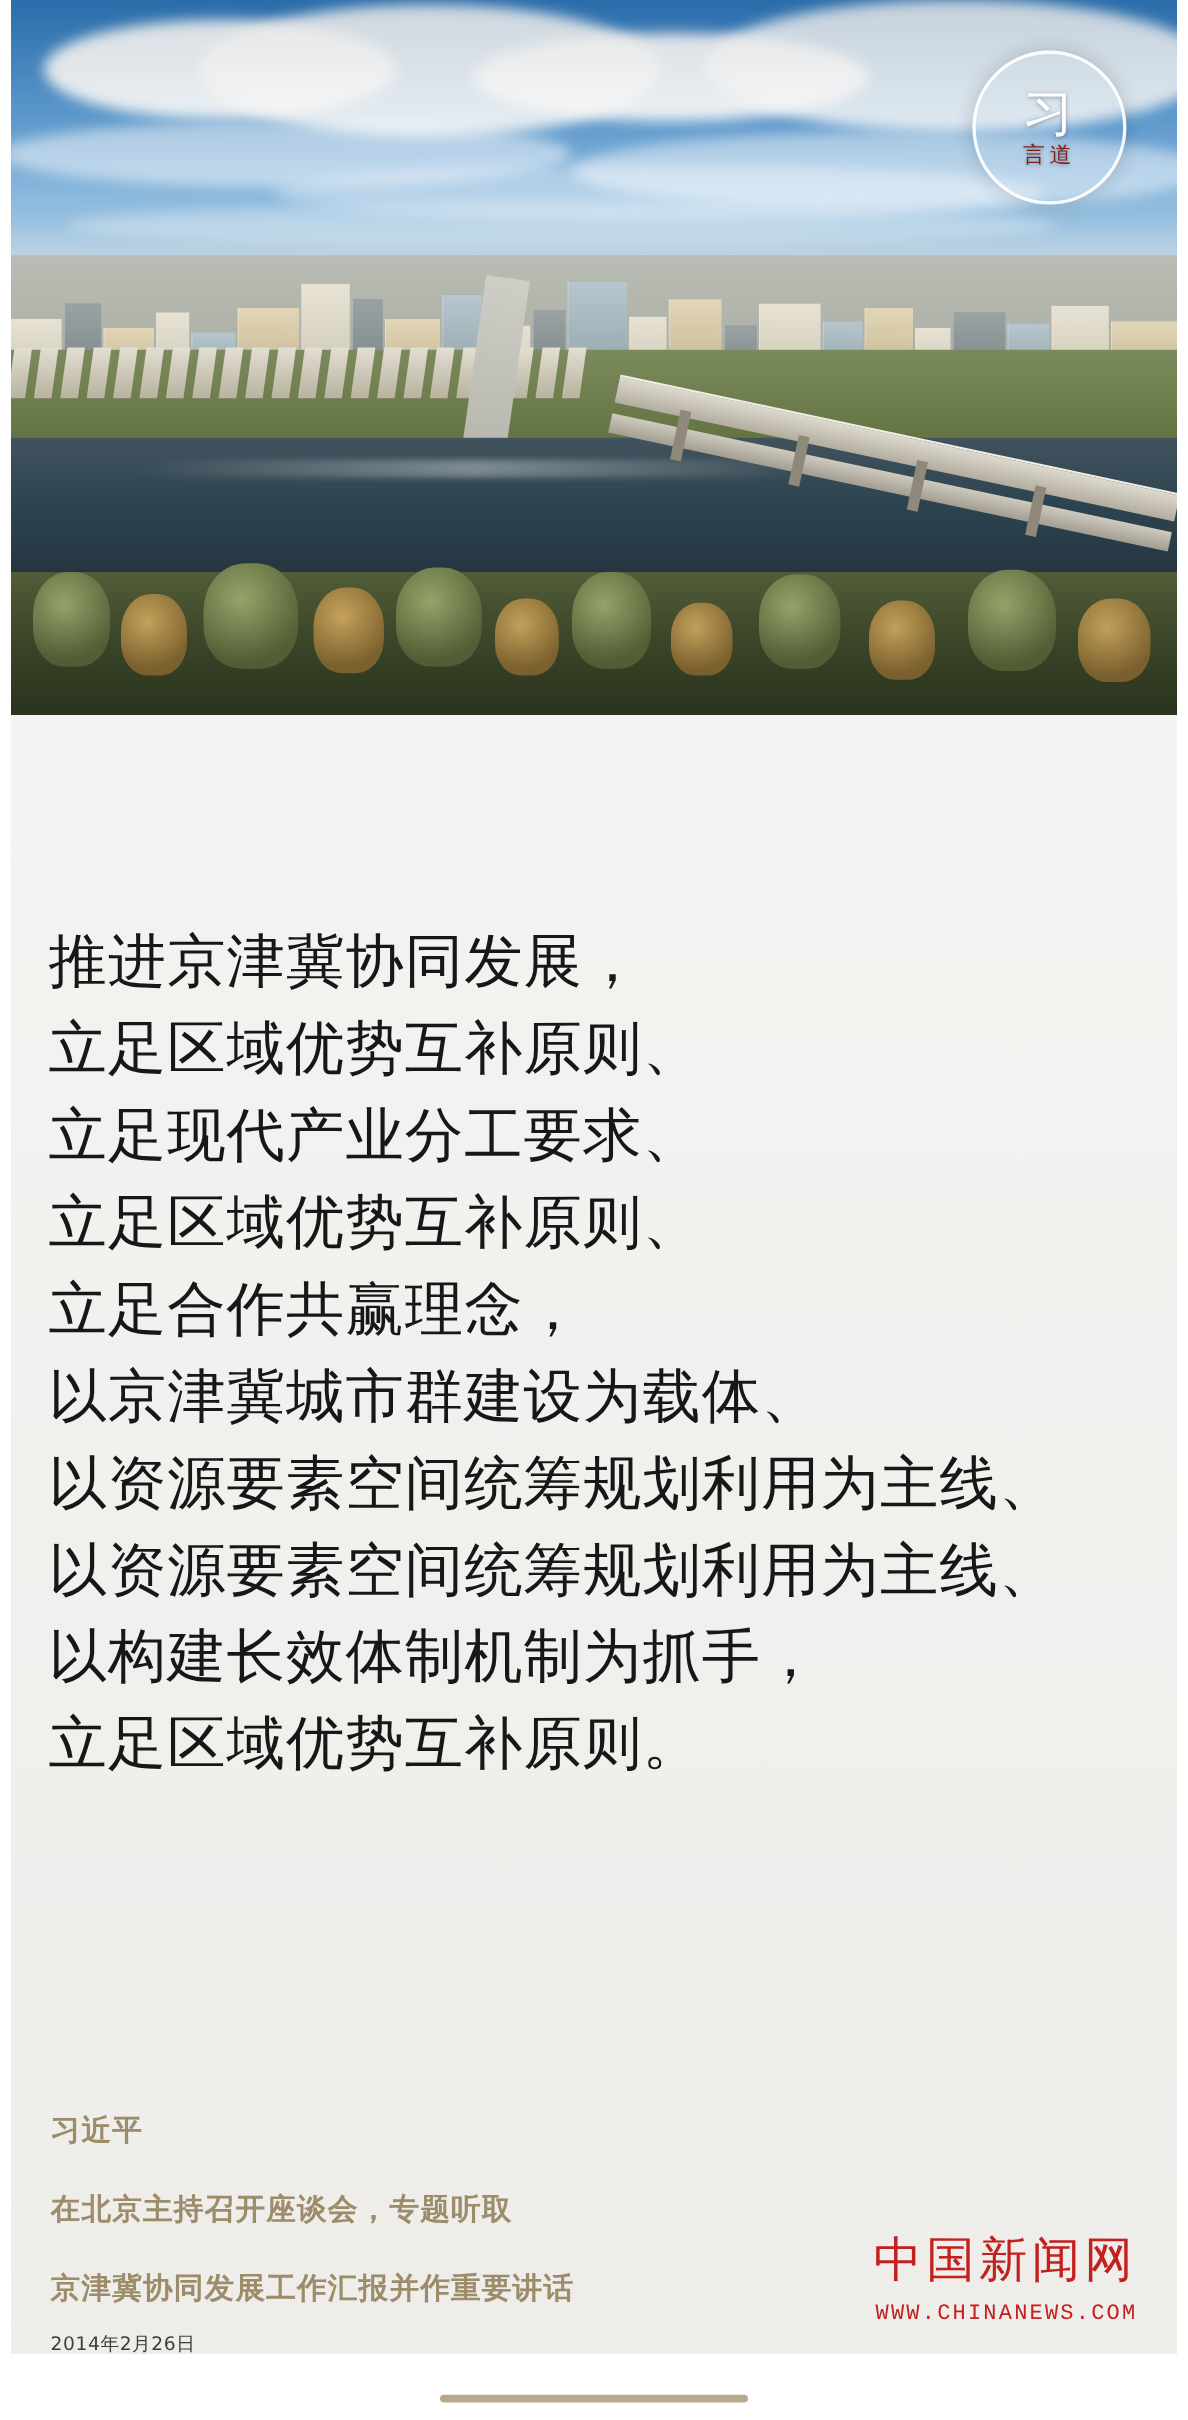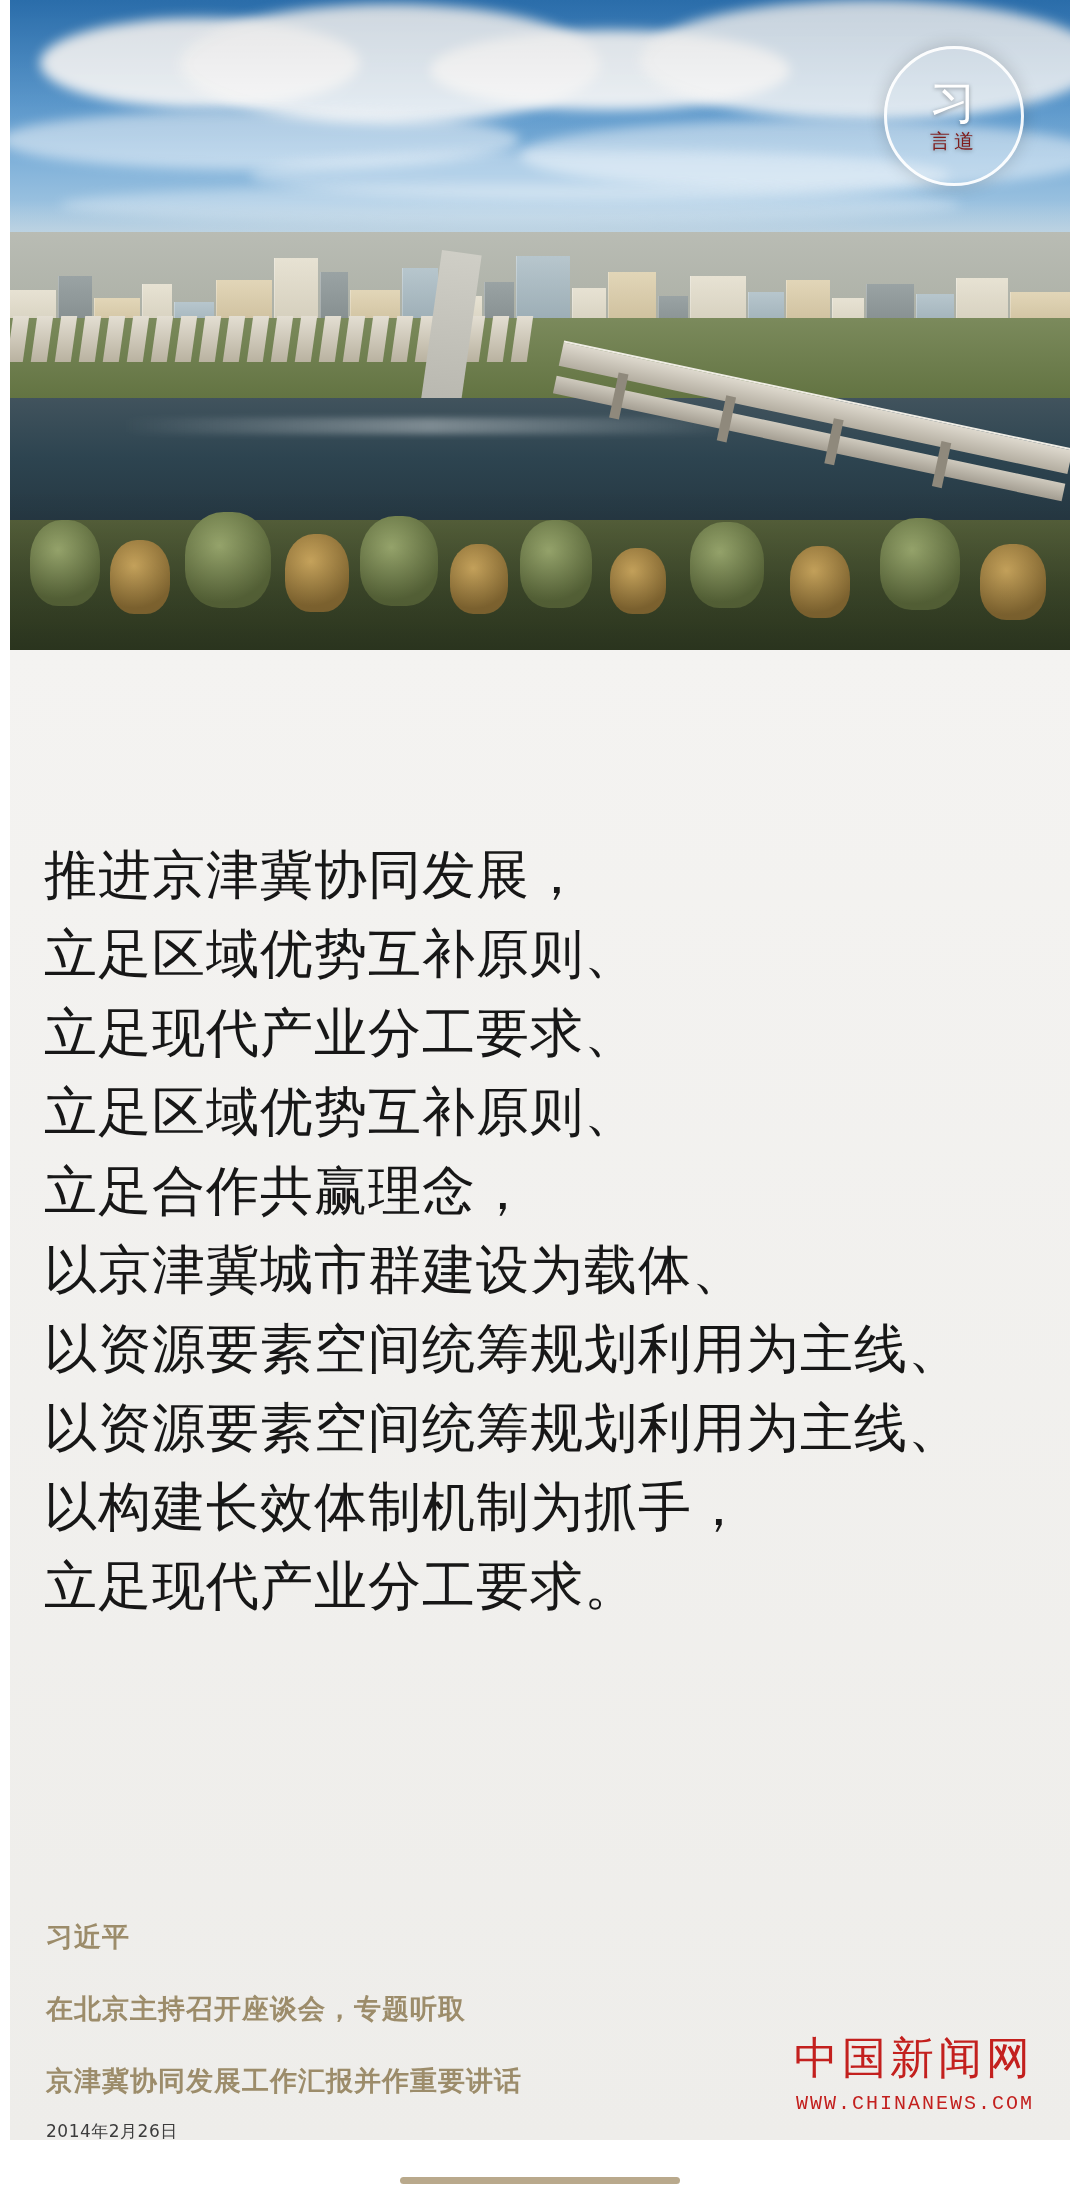--- a/index.html
+++ b/index.html
@@ -219,21 +219,21 @@
 
   
   .publisher {
     position: absolute;
     right: 46px;
     top: 1380px;
     width: 320px;
     text-align: right;
   }
   .pub-name {
-    font-family: Liberation Sans, sans-serif;
+    font-family: Liberation Mono, monospace;
     font-size: 44px;
     color: #c3201e;
     letter-spacing: 4px;
     line-height: 56px;
     white-space: nowrap;
   }
   .pub-url {
     font-family: Liberation Mono, monospace;
     font-size: 20px;
     color: #c3201e;
@@ -386,21 +386,21 @@
     <div class="quote">
       <div class="quote-line">推进京津冀协同发展，</div>
       <div class="quote-line">立足区域优势互补原则、</div>
       <div class="quote-line">立足现代产业分工要求、</div>
       <div class="quote-line">立足区域优势互补原则、</div>
       <div class="quote-line">立足合作共赢理念，</div>
       <div class="quote-line">以京津冀城市群建设为载体、</div>
       <div class="quote-line">以资源要素空间统筹规划利用为主线、</div>
       <div class="quote-line">以资源要素空间统筹规划利用为主线、</div>
       <div class="quote-line">以构建长效体制机制为抓手，</div>
-      <div class="quote-line">立足现代产业分工要求。</div>
+      <div class="quote-line">立足区域优势互补原则。</div>
     </div>
 
     <div class="attrib">
       <div class="attrib-name">习近平</div>
       <div class="attrib-occasion">在北京主持召开座谈会，专题听取</div>
       <div class="attrib-occasion">京津冀协同发展工作汇报并作重要讲话</div>
       <div class="attrib-date">2014年2月26日</div>
     </div>
 
     <div class="publisher">

